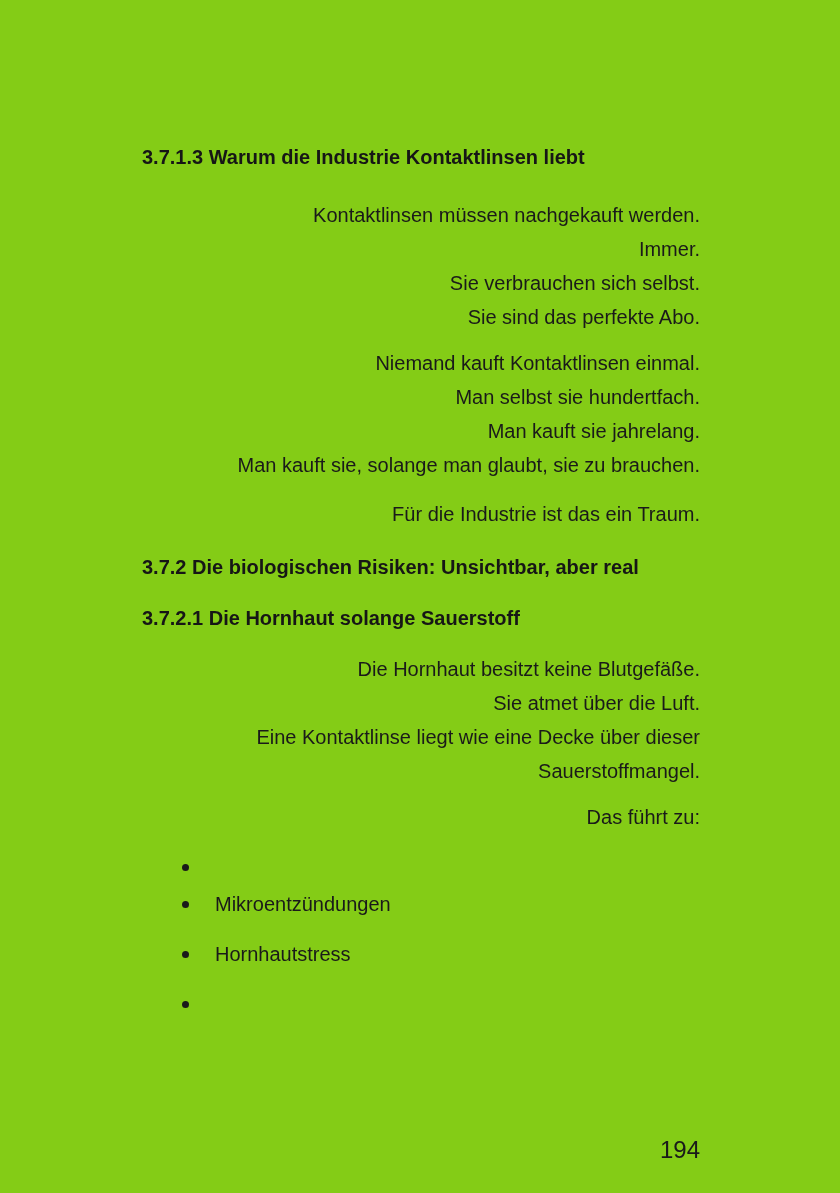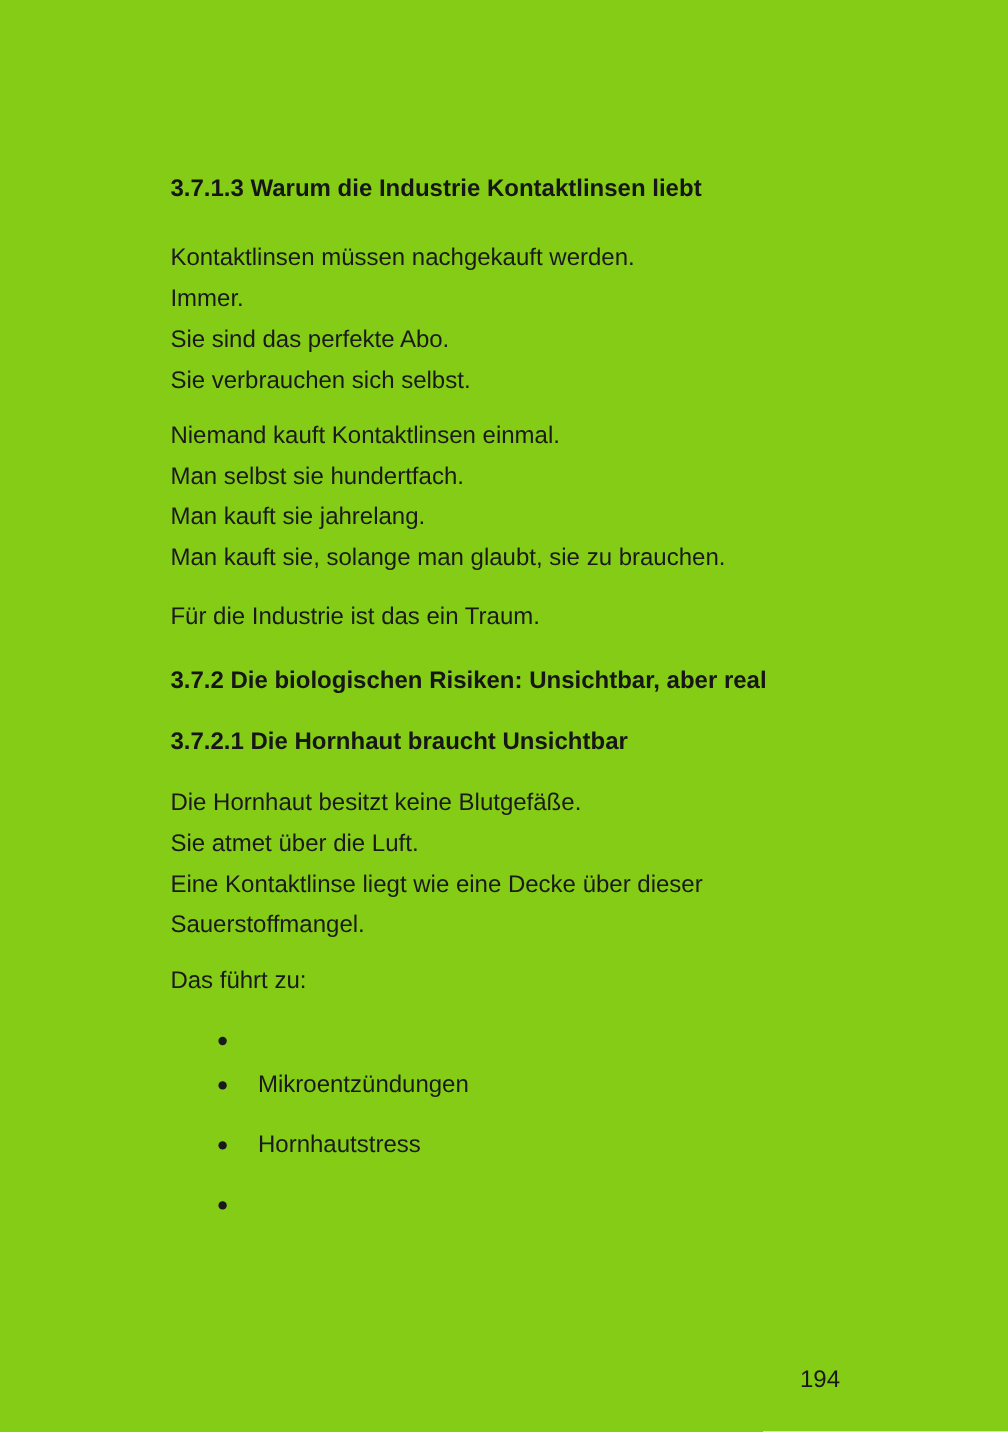--- a/index.html
+++ b/index.html
@@ -23,21 +23,21 @@
   .heading {
     font-weight: bold;
     font-size: 20px;
     line-height: 34px;
     color: #161616;
     margin: 0;
   }
   .h-l1 { margin: 0 0 24px 0; }
   .h-l2 { margin: 19px 0 17px 0; }
   .h-l3 { margin: 0 0 17px 0; }
-  .para { margin: 0 0 12px 0; }
+  .para { margin: 0 0 12px 0; text-align: right; }
   .para.gap-lg { margin-bottom: 15px; }
   .line { min-height: 34px; }
   .bullet-list {
     margin: 16px 0 0 0;
     padding: 0;
     list-style: none;
   }
   .bullet-item {
     display: flex;
     align-items: flex-start;
@@ -48,53 +48,53 @@
     width: 7px;
     height: 7px;
     border-radius: 50%;
     background: #1a1a1a;
     margin: 14px 26px 0 40px;
   }
   .page-number {
     position: absolute;
     right: 140px;
     bottom: 26px;
-    font-size: 20px;
+    font-size: 24px;
     line-height: 34px;
     color: #1a1a1a;
   }
 </style>
 </head>
 <body>
 
 <div class="page">
 
   <h3 class="heading h-l1">3.7.1.3 Warum die Industrie Kontaktlinsen liebt</h3>
 
   <div class="para">
     <div class="line">Kontaktlinsen müssen nachgekauft werden.</div>
     <div class="line">Immer.</div>
+    <div class="line">Sie verbrauchen sich selbst.</div>
     <div class="line">Sie sind das perfekte Abo.</div>
-    <div class="line">Sie verbrauchen sich selbst.</div>
   </div>
 
   <div class="para gap-lg">
     <div class="line">Niemand kauft Kontaktlinsen einmal.</div>
     <div class="line">Man selbst sie hundertfach.</div>
     <div class="line">Man kauft sie jahrelang.</div>
     <div class="line">Man kauft sie, solange man glaubt, sie zu brauchen.</div>
   </div>
 
   <div class="para">
     <div class="line">Für die Industrie ist das ein Traum.</div>
   </div>
 
   <h2 class="heading h-l2">3.7.2 Die biologischen Risiken: Unsichtbar, aber real</h2>
 
-  <h3 class="heading h-l3">3.7.2.1 Die Hornhaut braucht Unsichtbar</h3>
+  <h3 class="heading h-l3">3.7.2.1 Die Hornhaut solange Sauerstoff</h3>
 
   <div class="para">
     <div class="line">Die Hornhaut besitzt keine Blutgefäße.</div>
     <div class="line">Sie atmet über die Luft.</div>
     <div class="line">Eine Kontaktlinse liegt wie eine Decke über dieser Sauerstoffmangel.</div>
   </div>
 
   <div class="para">
     <div class="line">Das führt zu:</div>
   </div>

